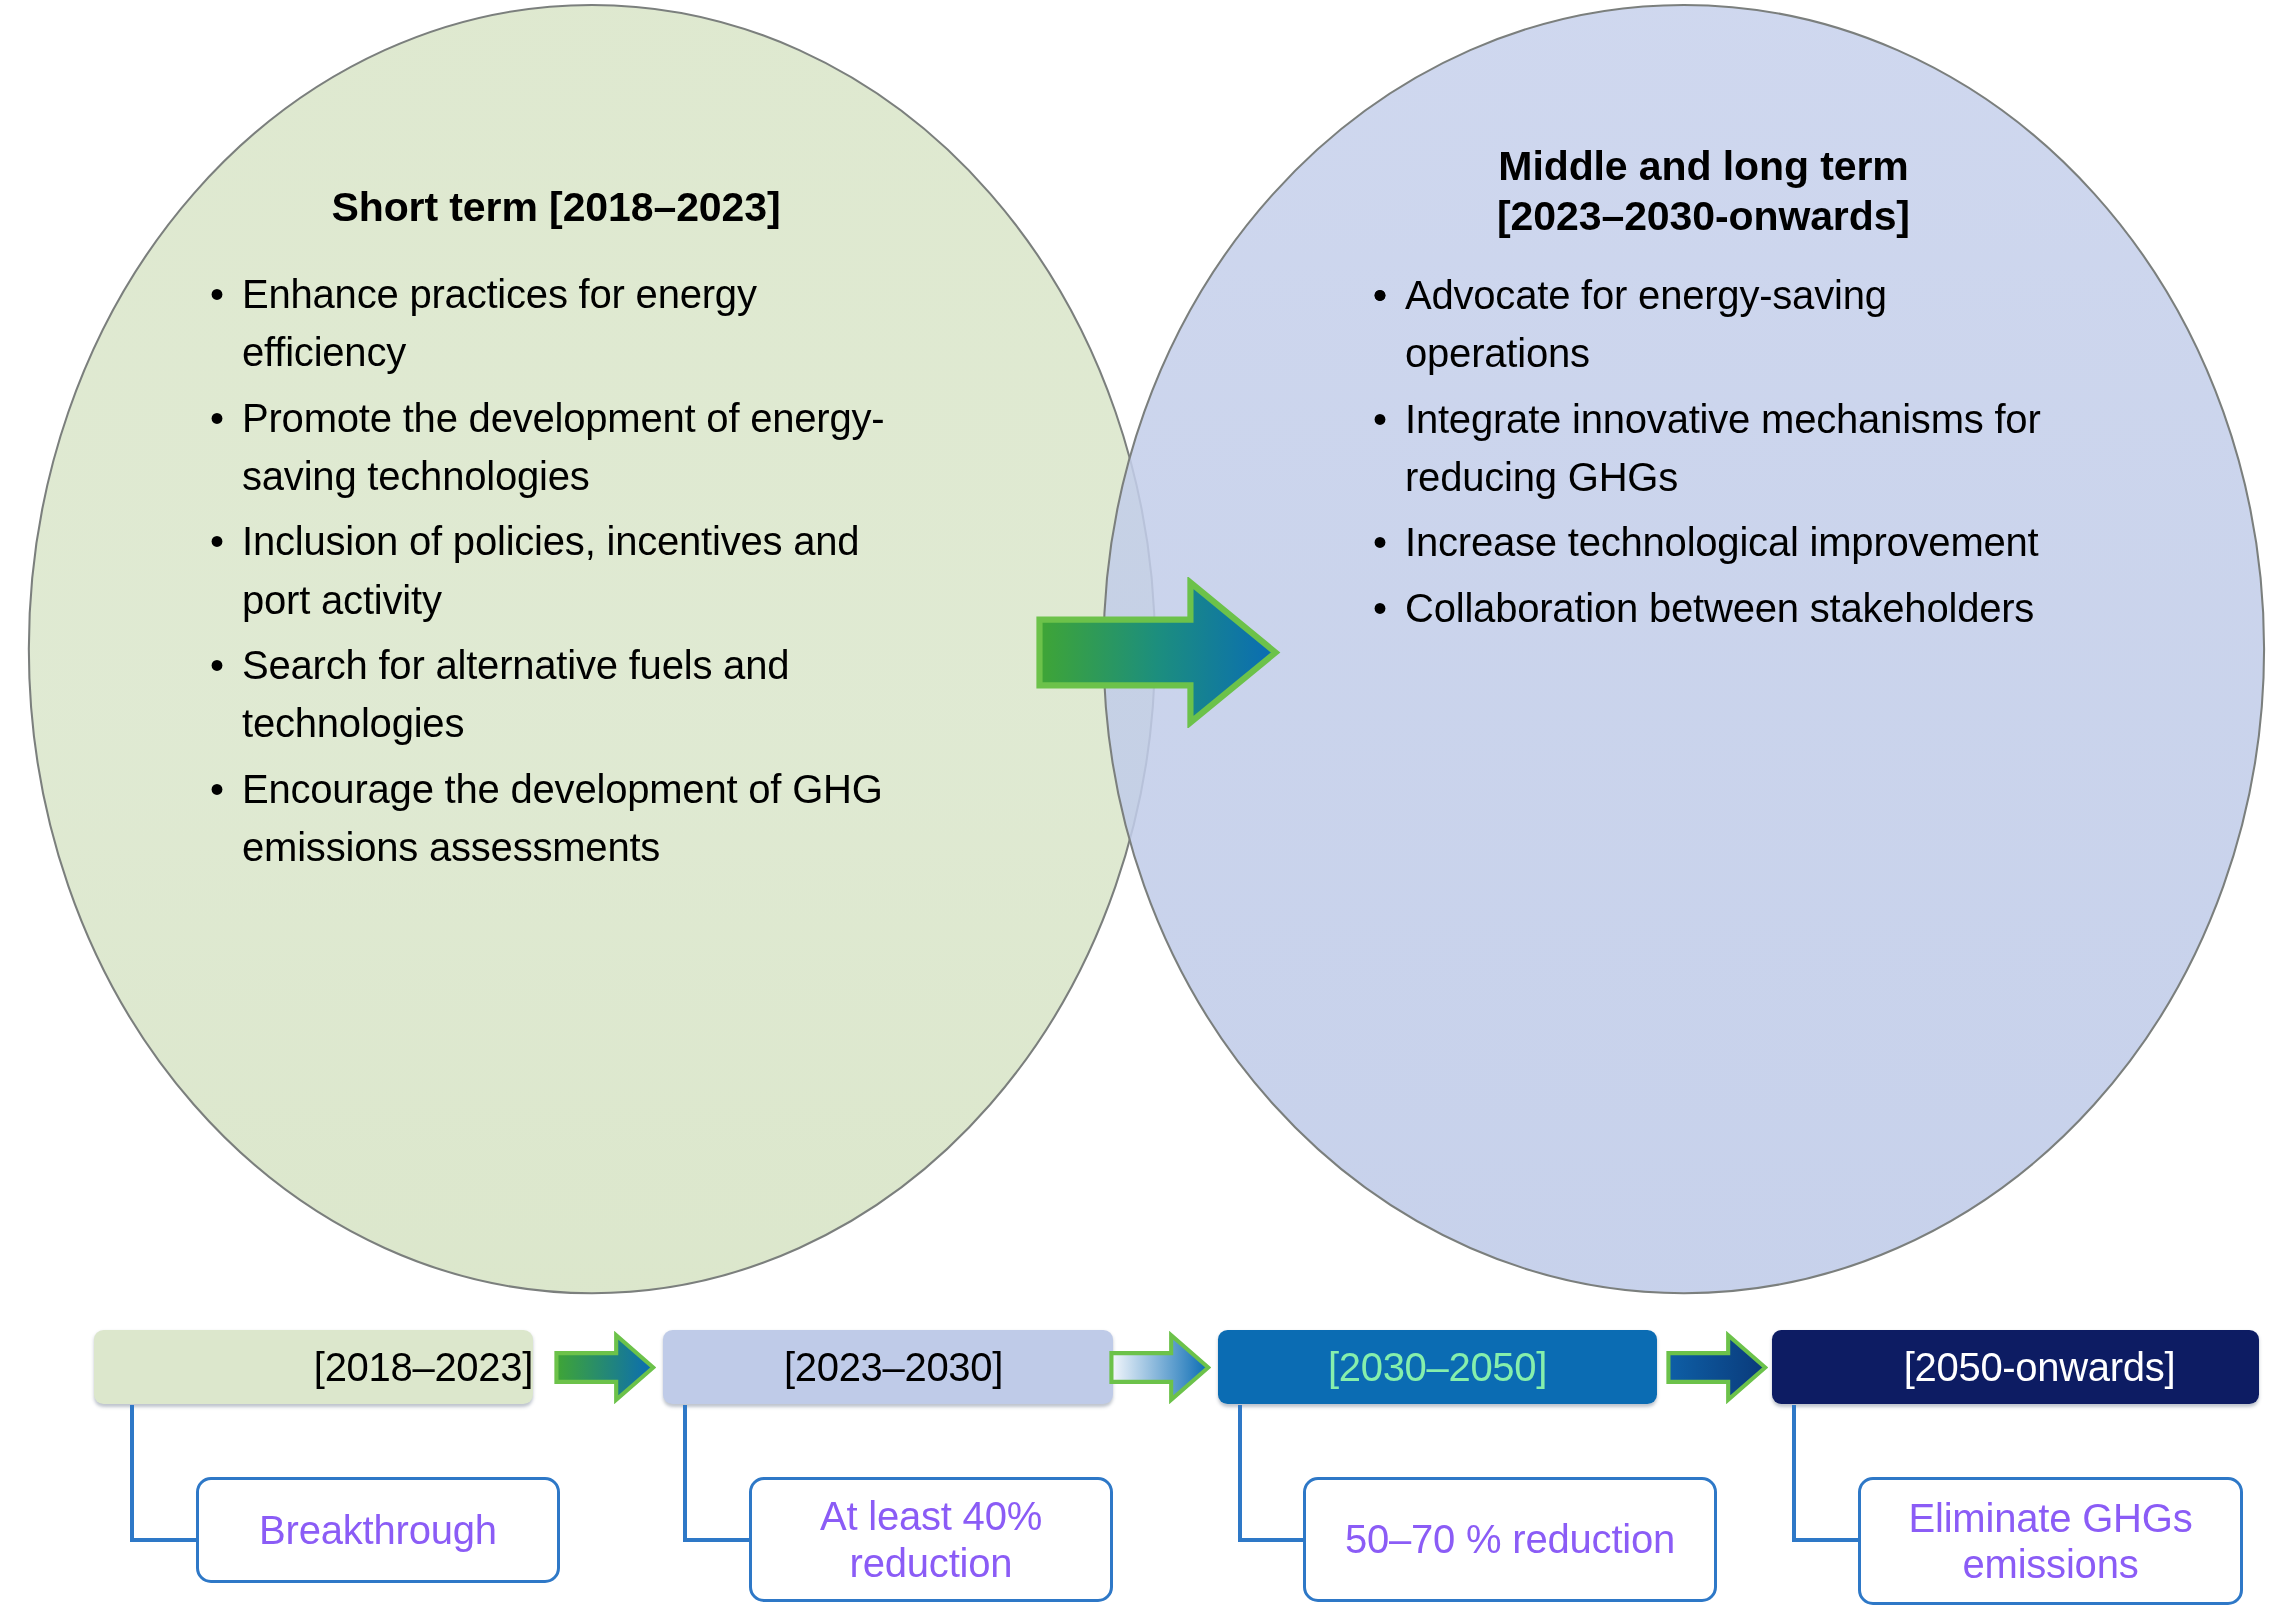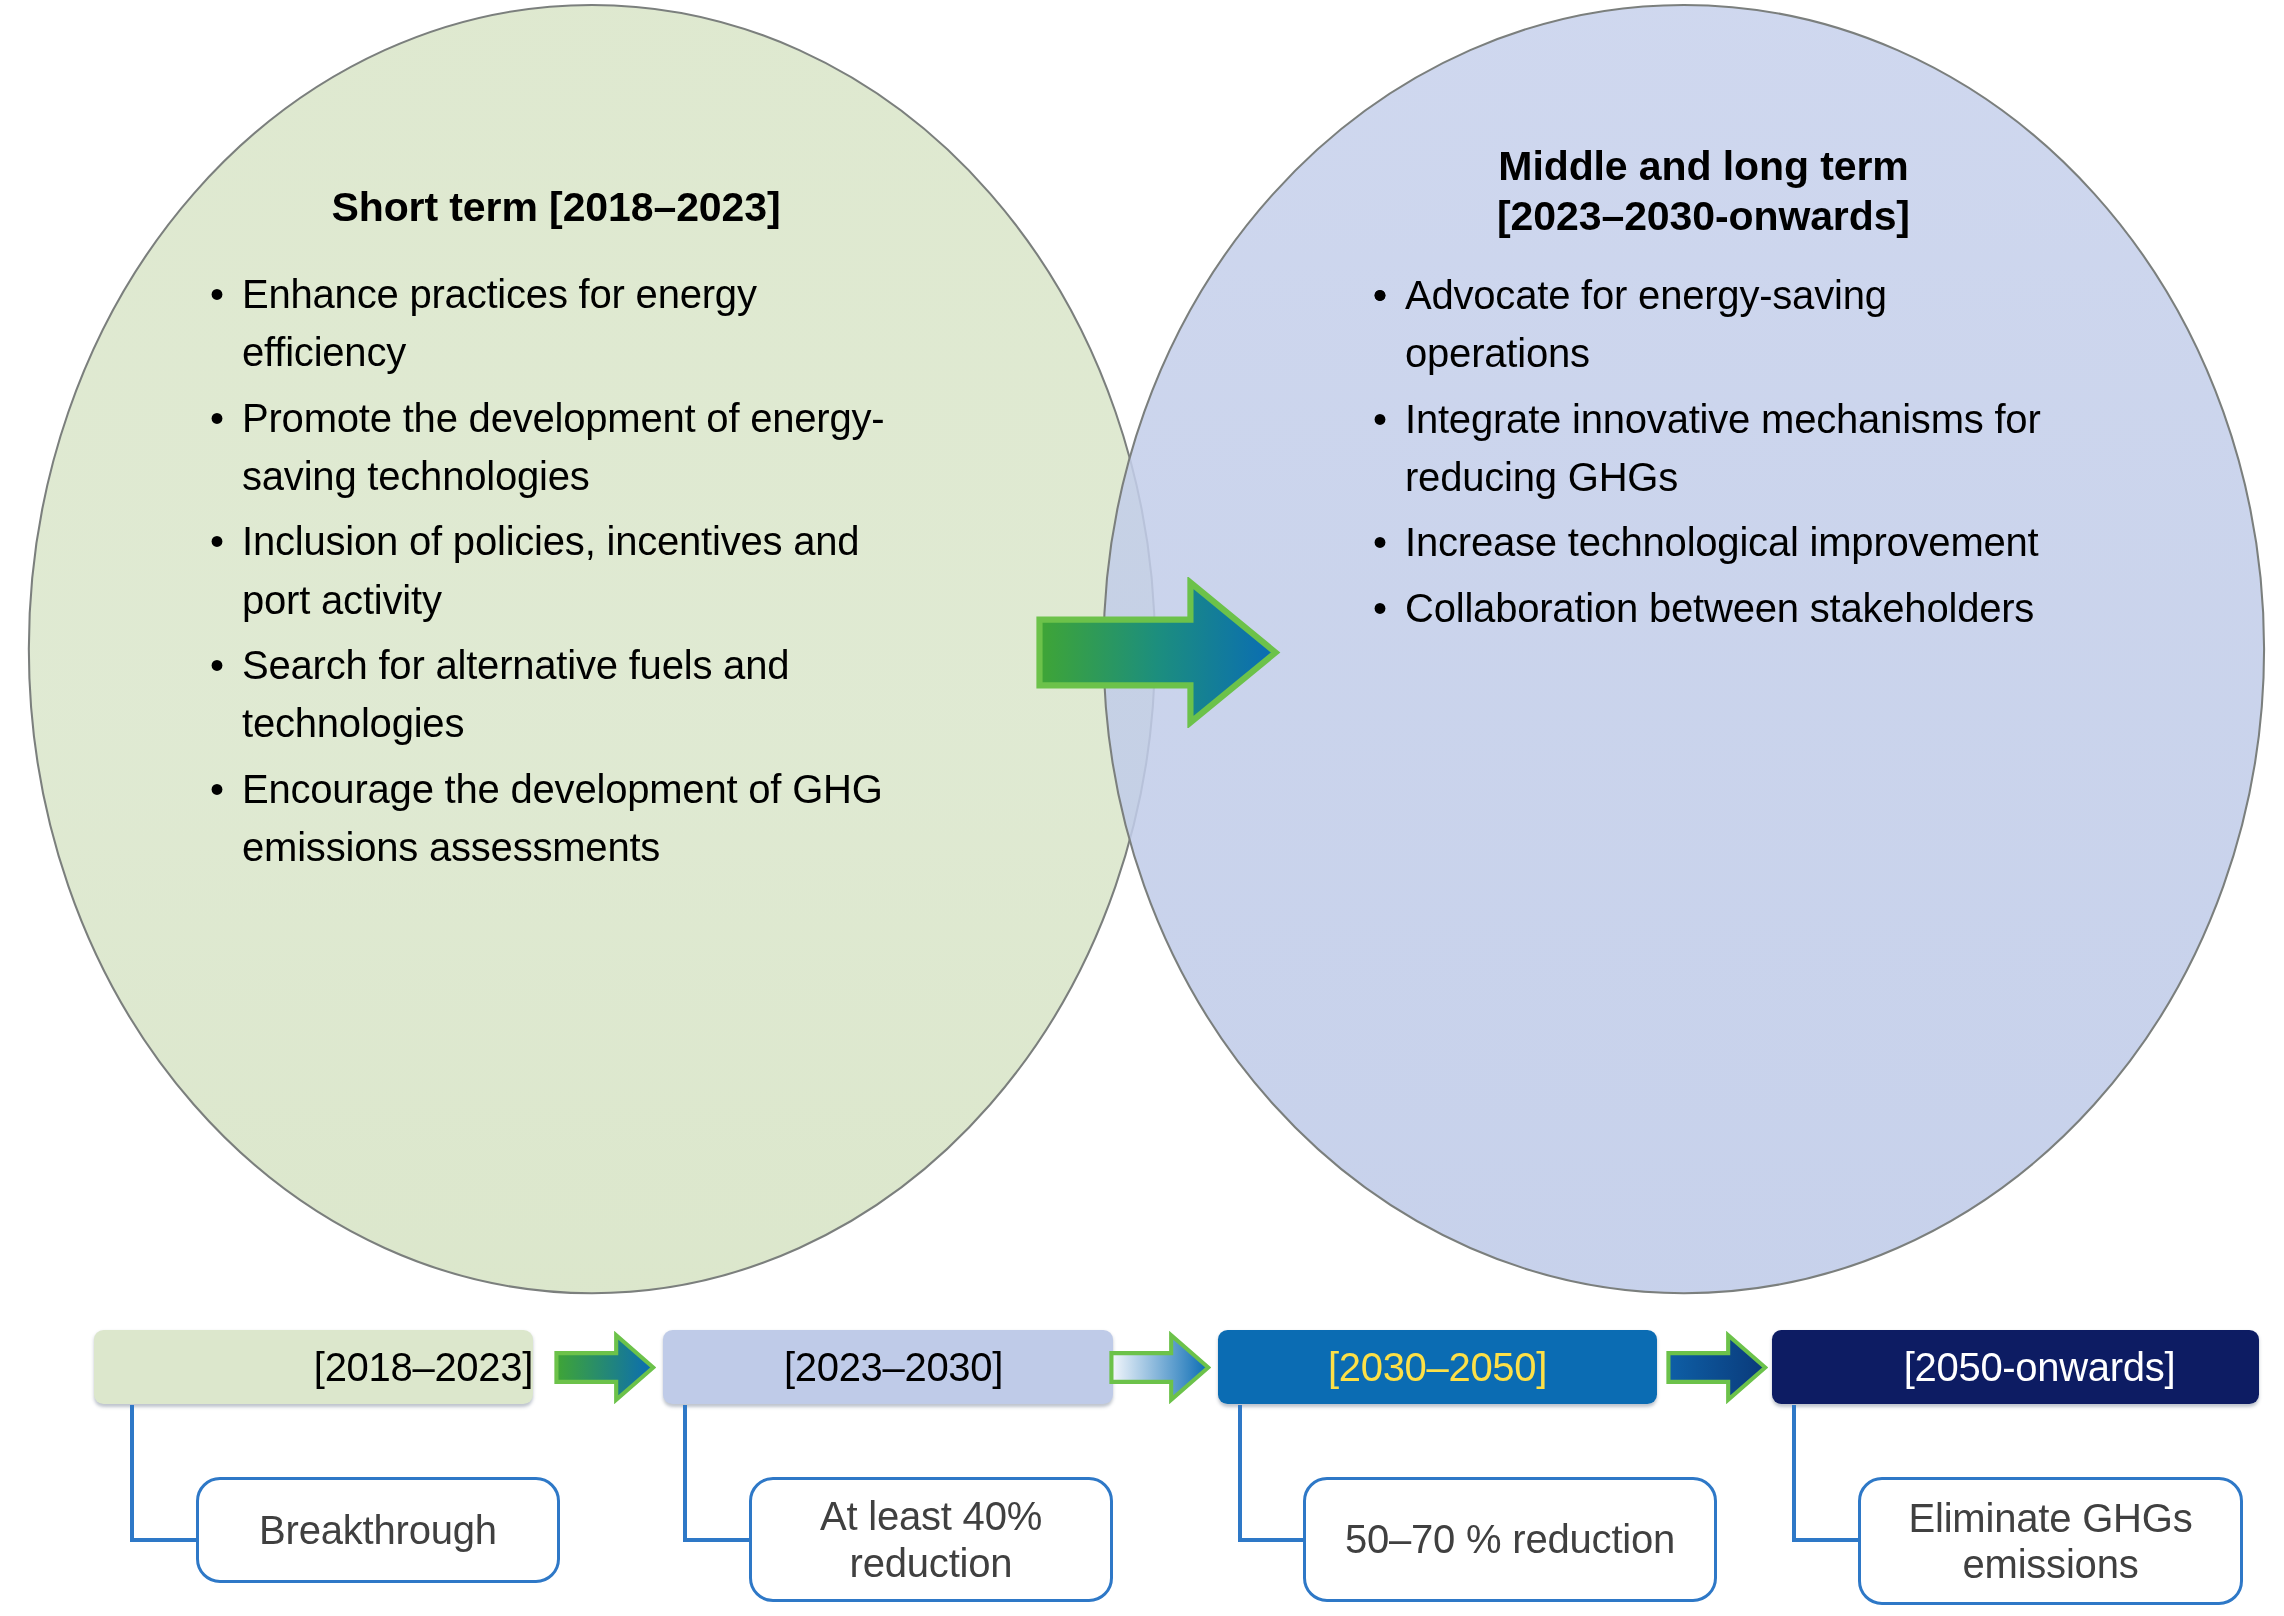--- a/index.html
+++ b/index.html
@@ -113,29 +113,29 @@
   }
   .stage-arrow {
     position: absolute;
     top: 26px;
     width: 103px;
     height: 73px;
   }
   .callout {
     position: absolute;
     border: 3.4px solid #2E78C7;
-    border-radius: 24px;
+    border-radius: 15px;
     background: #ffffff;
     display: flex;
     align-items: center;
     justify-content: center;
     text-align: center;
     font-size: 40px;
     line-height: 1.16;
-    color: #404040;
+    color: #8b5cf6;
     box-sizing: border-box;
     letter-spacing: -0.2px;
   }
   .connector {
     position: absolute;
     border-left: 4.1px solid #2E78C7;
     border-bottom: 4.1px solid #2E78C7;
     box-sizing: border-box;
   }
 </style>
@@ -223,21 +223,21 @@
     <svg class="stage-arrow" style="left:1108px;" viewBox="0 0 150 106">
       <defs>
         <linearGradient id="ar2" x1="0" y1="0" x2="1" y2="0">
           <stop offset="0%" stop-color="#F4F7FC"></stop>
           <stop offset="100%" stop-color="#0A6CB4"></stop>
         </linearGradient>
       </defs>
       <polygon points="5,32 92,32 92,6 146,53 92,100 92,74 5,74" fill="url(#ar2)" stroke="#6CC24A" stroke-width="6" stroke-linejoin="miter"></polygon>
     </svg>
 
-    <div class="stage-box" style="left:1218px; width:439px; background:#0B6CB3; color:#fde047;">
+    <div class="stage-box" style="left:1218px; width:439px; background:#0B6CB3; color:#86efac;">
       <span>[2030–2050]</span>
     </div>
     <svg class="stage-arrow" style="left:1665px;" viewBox="0 0 150 106">
       <defs>
         <linearGradient id="ar3" x1="0" y1="0" x2="1" y2="0">
           <stop offset="0%" stop-color="#0E5FA6"></stop>
           <stop offset="100%" stop-color="#0A3A7A"></stop>
         </linearGradient>
       </defs>
       <polygon points="5,32 92,32 92,6 146,53 92,100 92,74 5,74" fill="url(#ar3)" stroke="#6CC24A" stroke-width="6" stroke-linejoin="miter"></polygon>

